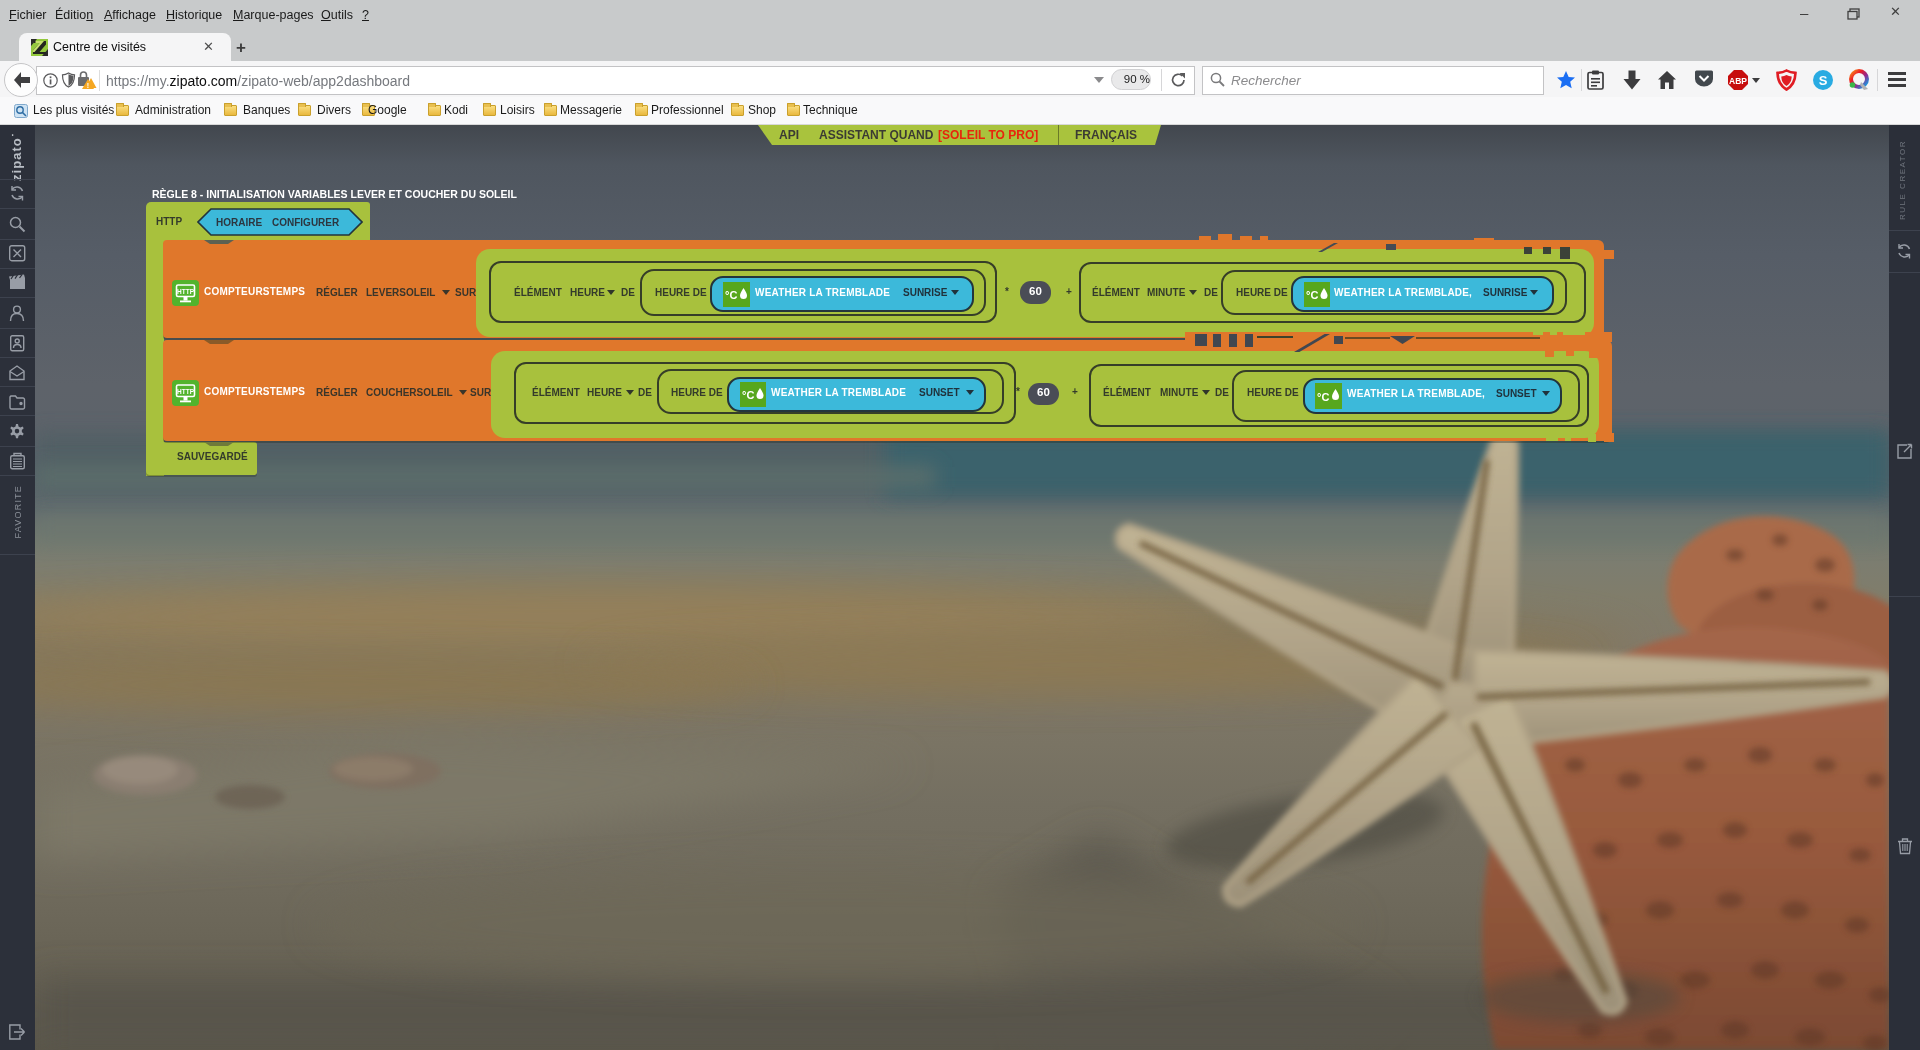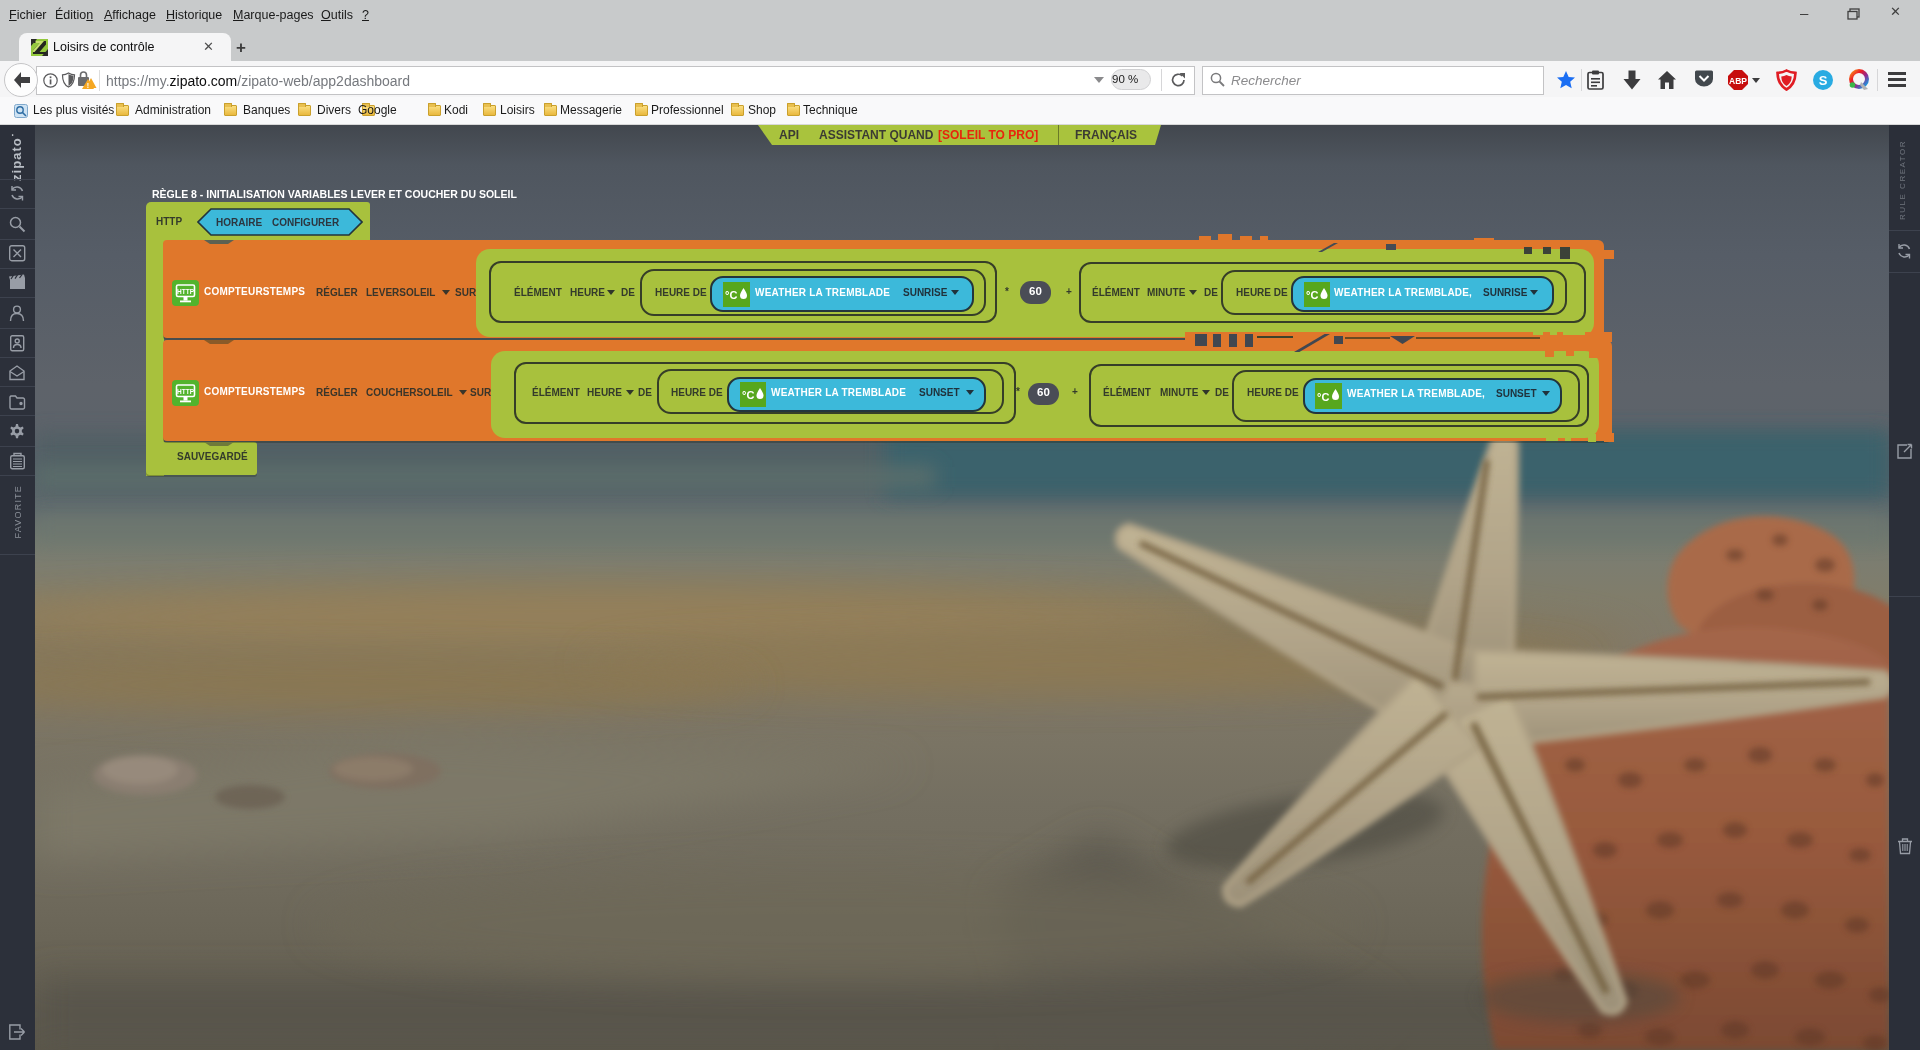--- a/index.html
+++ b/index.html
@@ -71,21 +71,21 @@
   </div>
   <div id="tabstrip"></div>
   <div id="tab">
     <svg width="17" height="17" style="position:absolute;left:12px;top:6px" viewBox="0 0 17 17">
       <rect width="17" height="17" fill="#93c83d"></rect>
       <path d="M0 0 L6 0 L0 7 Z" fill="#2a2a28"></path>
       <path d="M17 17 L11 17 L17 10 Z" fill="#2a2a28"></path>
       <path d="M3 2 L15 2 L15 5.5 L8.5 13 L15 13 L15 15 L2 15 L2 11.5 L8.5 4 L3 4 Z" fill="#23251f"></path>
       <path d="M4.5 2 L13 2 L3.5 13 L2 13 L2 11.5 L8.5 4 L4.5 4 Z" fill="#c6e06e"></path>
     </svg>
-    <span style="position:absolute;left:34px;top:7px;font-size:12.5px;color:#0c0c0d">Loisirs de contrôle</span>
+    <span style="position:absolute;left:34px;top:7px;font-size:12.5px;color:#0c0c0d">Centre de visités</span>
     <span style="position:absolute;left:184px;top:6px;font-size:13px;color:#4d4d4d">✕</span>
   </div>
   <span style="position:absolute;left:236px;top:38px;font-size:17px;color:#3d3d3d;font-weight:bold">+</span>
 
   <div id="navbar"></div>
   <div id="urlbox"></div>
   <div id="backbtn"></div>
   <svg class="abs" style="left:12px;top:71px" width="19" height="18" viewBox="0 0 19 18">
       <path d="M9 1 L2 9 L9 17 L9 12 L18 12 L18 6 L9 6 Z" fill="#3f3f41"></path>
     </svg>
@@ -101,21 +101,21 @@
   <svg class="abs" style="left:77px;top:70px" width="22" height="20" viewBox="0 0 22 20">
       <rect x="1" y="7" width="11" height="9" rx="1" fill="#6b6b6d"></rect>
       <path d="M3.5 7 V5 a3 3 0 0 1 6 0 V7" fill="none" stroke="#6b6b6d" stroke-width="1.6"></path>
       <path d="M14 18 L8.5 18 L11.2 13 Z M14 18 L19.5 18 L14 8 L11 13.5" fill="#f5a722"></path>
       <path d="M11 9 L17 19 L5 19 Z" fill="#f5a722"></path>
       <text x="11" y="17.6" font-size="7" fill="#fff" text-anchor="middle" font-weight="bold">!</text>
     </svg>
   <div class="abs" style="left:99px;top:70px;width:1px;height:21px;background:#ddd"></div>
   <span class="abs" style="left:106px;top:73px;font-size:14px;color:#76797e">https://my.<span style="color:#0c0c0d">zipato.com</span>/zipato-web/app2dashboard</span>
   <div class="abs" style="left:1094px;top:77px;width:0;height:0;border-left:5px solid transparent;border-right:5px solid transparent;border-top:6px solid #8a8a8c"></div>
-  <div class="abs" style="left:1111px;top:69px;width:40px;height:21px;background:#e9e9ea;border:1px solid #d0d0d2;border-radius:11px;text-align:left;font-size:11.5px;color:#1b1b1b;padding-top:3px">90 %</div>
+  <div class="abs" style="left:1111px;top:69px;width:40px;height:21px;background:#e9e9ea;border:1px solid #d0d0d2;border-radius:11px;text-align:right;font-size:11.5px;color:#1b1b1b;padding-top:3px">90 %</div>
   <div class="abs" style="left:1161px;top:69px;width:1px;height:22px;background:#d6d6d8"></div>
   <svg class="abs" style="left:1170px;top:72px" width="17" height="16" viewBox="0 0 17 16">
       <path d="M14 8 a5.7 5.7 0 1 1 -1.8 -4.2" fill="none" stroke="#5a5a5c" stroke-width="1.7"></path>
       <path d="M9.5 1 L15 1 L15 6.5 Z" fill="#5a5a5c"></path>
     </svg>
   <div id="searchbox"></div>
   <svg class="abs" style="left:1210px;top:72px" width="15" height="15" viewBox="0 0 15 15">
       <circle cx="6" cy="6" r="4.6" fill="none" stroke="#7a7a7c" stroke-width="1.5"></circle>
       <path d="M9.5 9.5 L14 14" stroke="#7a7a7c" stroke-width="1.8"></path>
     </svg>
@@ -178,21 +178,21 @@
         <path d="M8.5 8.5 L12 12" stroke="#2e6da4" stroke-width="1.6"></path>
       </svg>
     <span class="bmlabel" style="left:33px">Les plus visités</span>
     <span class="folder" style="left:116px"></span>
       <span class="bmlabel" style="left:135px">Administration</span>
     <span class="folder" style="left:224px"></span>
       <span class="bmlabel" style="left:243px">Banques</span>
     <span class="folder" style="left:298px"></span>
       <span class="bmlabel" style="left:317px">Divers</span>
     <span class="folder" style="left:362px"></span>
-      <span class="bmlabel" style="left:358px">Google</span>
+      <span class="bmlabel" style="left:368px">Google</span>
     <span class="folder" style="left:428px"></span>
       <span class="bmlabel" style="left:444px">Kodi</span>
     <span class="folder" style="left:483px"></span>
       <span class="bmlabel" style="left:500px">Loisirs</span>
     <span class="folder" style="left:544px"></span>
       <span class="bmlabel" style="left:560px">Messagerie</span>
     <span class="folder" style="left:635px"></span>
       <span class="bmlabel" style="left:651px">Professionnel</span>
     <span class="folder" style="left:731px"></span>
       <span class="bmlabel" style="left:748px">Shop</span>

